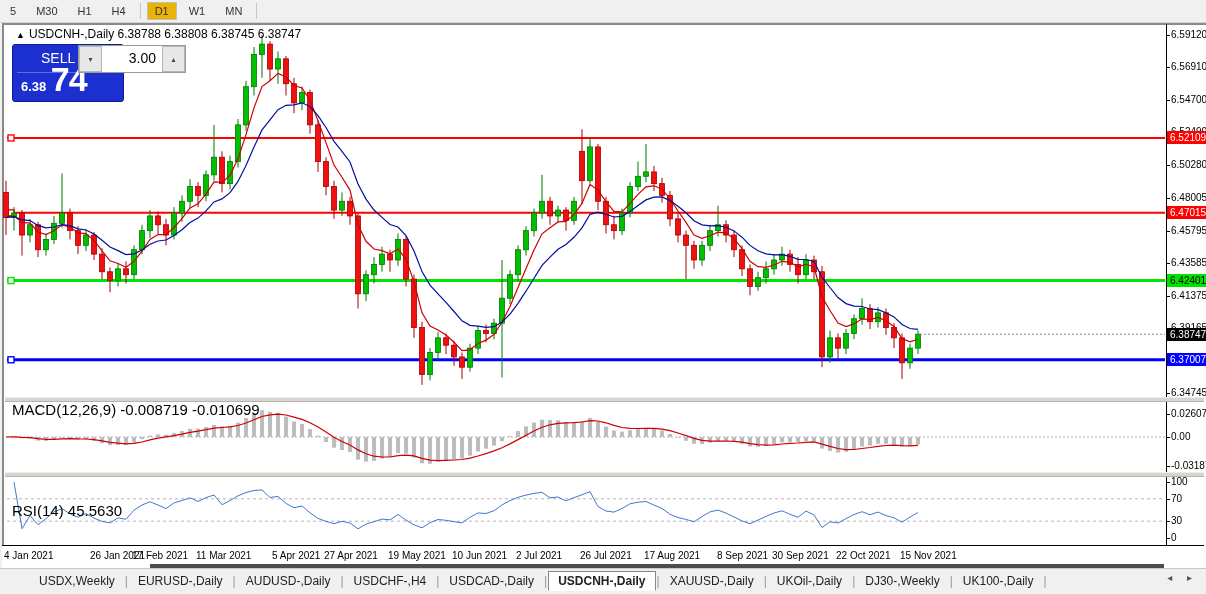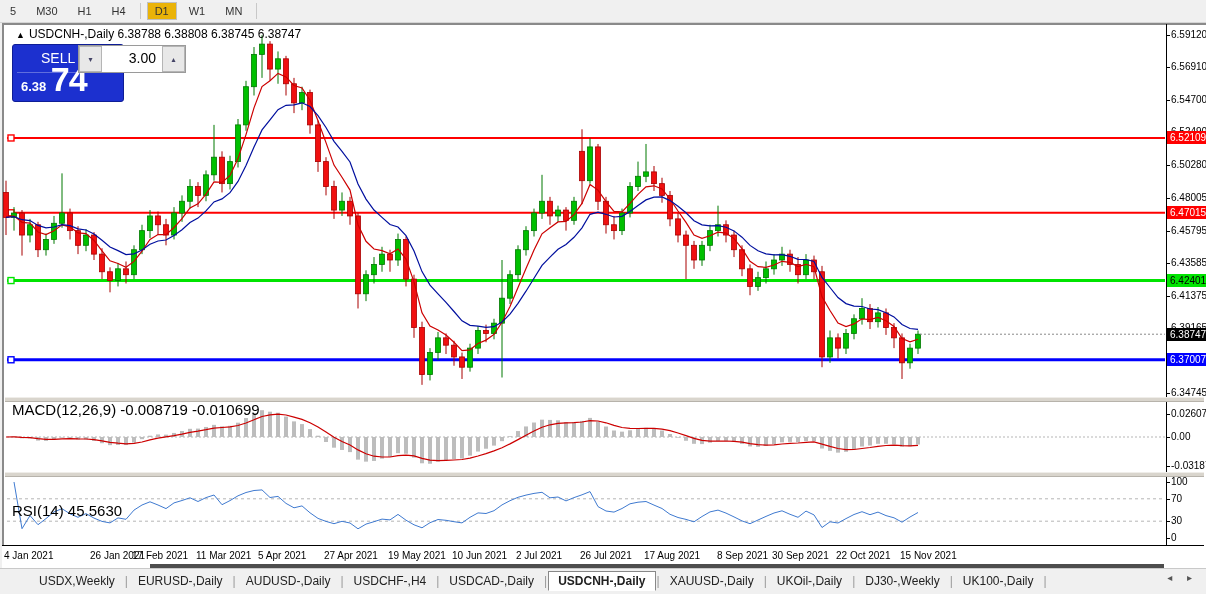--- a/index.html
+++ b/index.html
@@ -447,21 +447,21 @@
 
 <div class="ind-label" style="left:12px;top:401px;">MACD(12,26,9) -0.008719 -0.010699</div>
 <div class="ind-label" style="left:12px;top:477px;margin-top:25px;">RSI(14) 45.5630</div>
 
 <div id="dateaxis">
     <div id="hscroll"></div>
     <div class="datelabel" style="left:2px;">4 Jan 2021</div>
     <div class="datelabel" style="left:66px;margin-left:22px;">26 Jan 2021</div>
     <div class="datelabel" style="left:130px;">17 Feb 2021</div>
     <div class="datelabel" style="left:194px;">11 Mar 2021</div>
-    <div class="datelabel" style="left:256px;">5 Apr 2021</div>
+    <div class="datelabel" style="left:270px;">5 Apr 2021</div>
     <div class="datelabel" style="left:322px;">27 Apr 2021</div>
     <div class="datelabel" style="left:386px;">19 May 2021</div>
     <div class="datelabel" style="left:450px;">10 Jun 2021</div>
     <div class="datelabel" style="left:514px;">2 Jul 2021</div>
     <div class="datelabel" style="left:578px;">26 Jul 2021</div>
     <div class="datelabel" style="left:642px;">17 Aug 2021</div>
     <div class="datelabel" style="left:715px;">8 Sep 2021</div>
     <div class="datelabel" style="left:770px;">30 Sep 2021</div>
     <div class="datelabel" style="left:834px;">22 Oct 2021</div>
     <div class="datelabel" style="left:898px;">15 Nov 2021</div>

